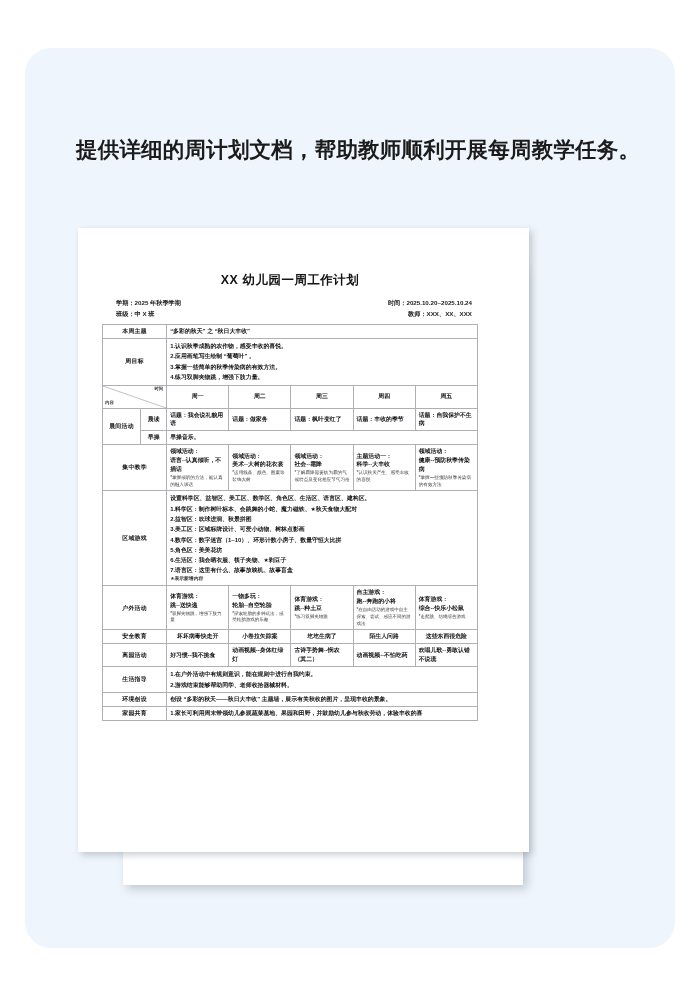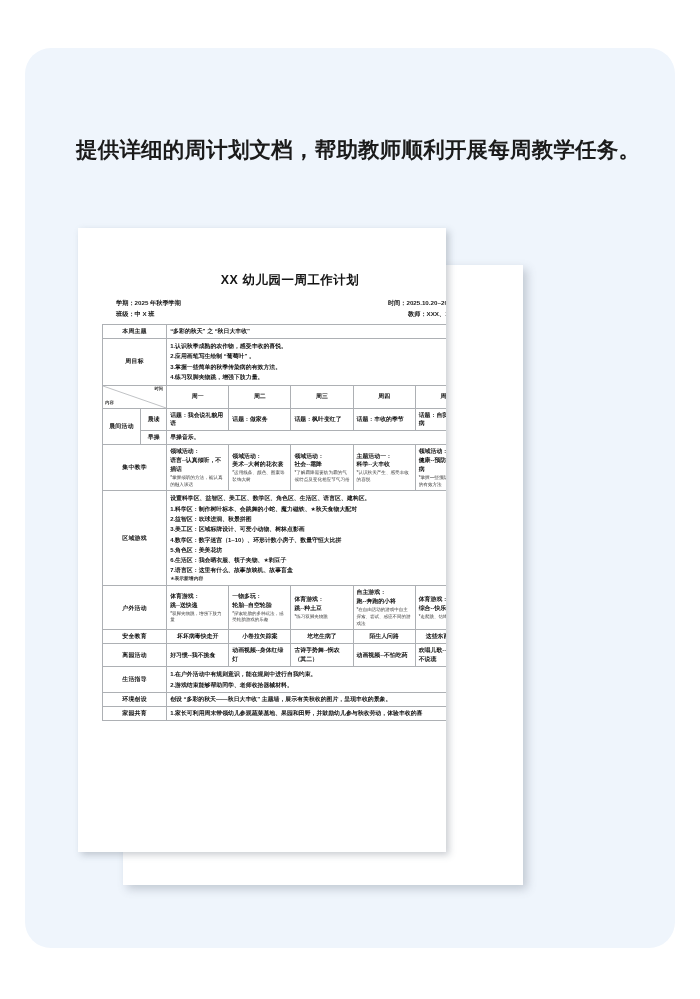--- a/index.html
+++ b/index.html
@@ -44,21 +44,21 @@
   .sheet-back .mini-table{
     position:absolute; left:17px; top:112px;
     width:237px; height:122px;
     border:1px solid #b9bcc0;
   }
   .sheet-back .mini-table .ml{
     position:absolute;left:0;right:0;height:0;border-top:1px solid #b9bcc0;
   }
   .sheet-front{
     left:78px; top:228px;
-    width:368px; height:624px;
+    width:451px; height:624px;
     overflow:hidden;
   }
 
   
   .doc{
     position:absolute;
     left:0; top:0;
     width:424px; height:624px;
     padding:0;
     box-sizing:border-box;

